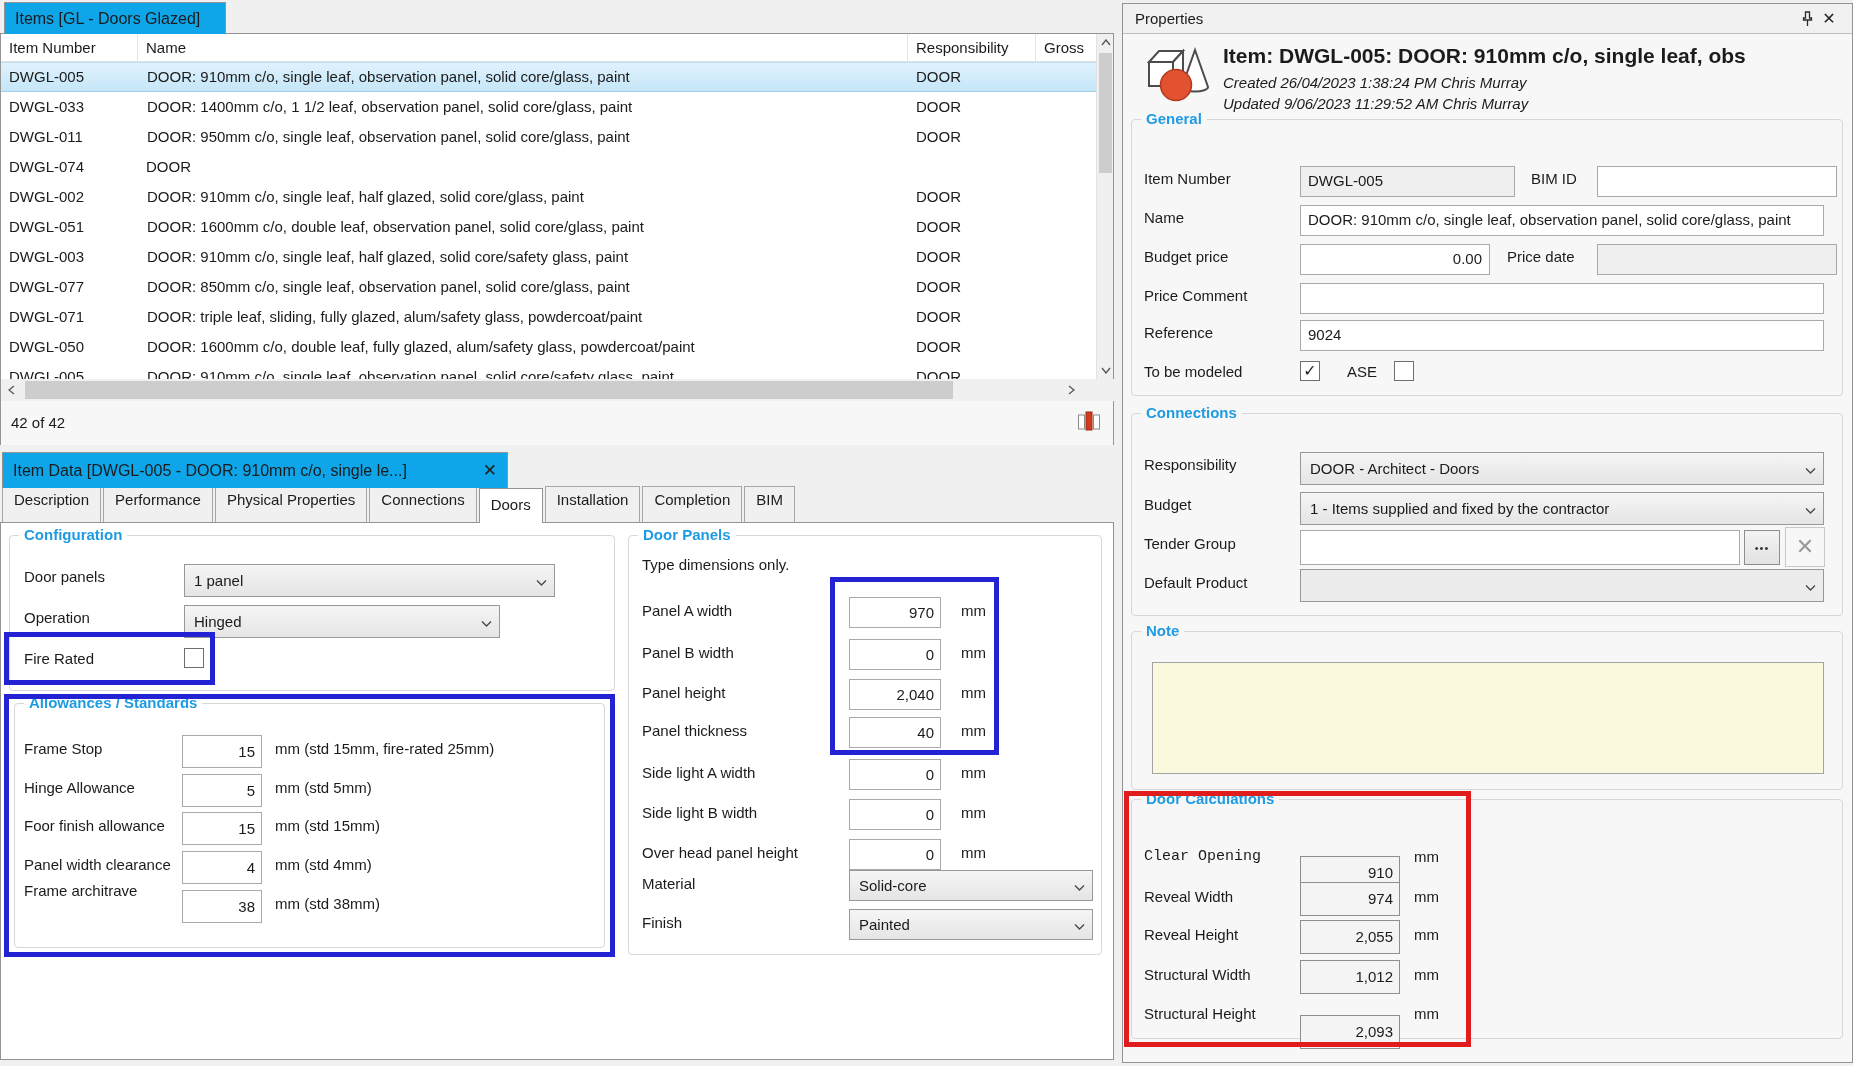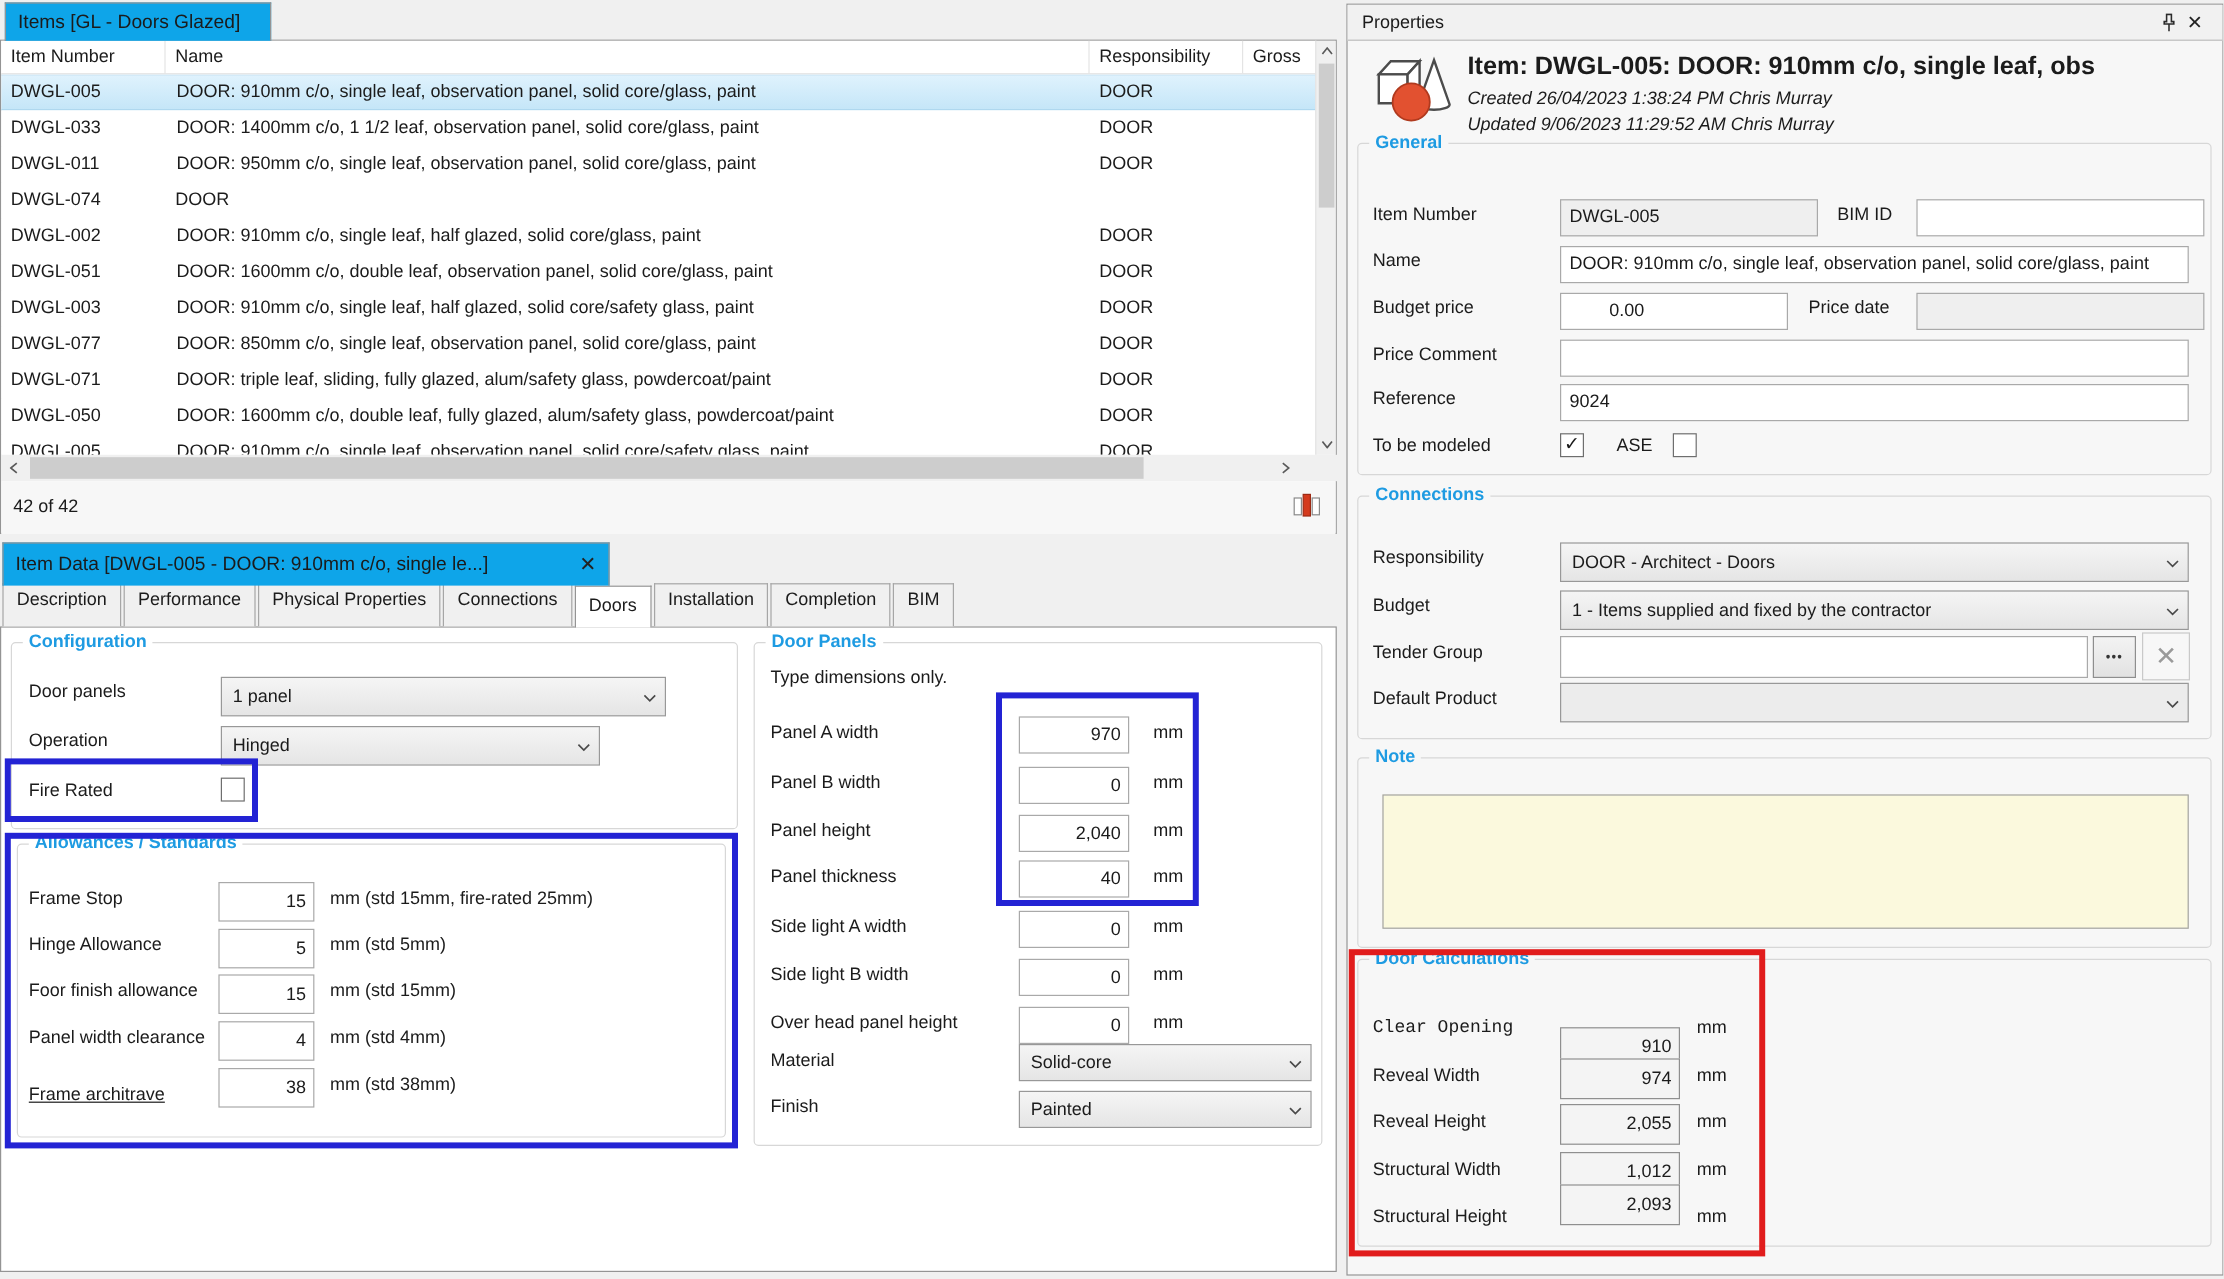--- a/index.html
+++ b/index.html
@@ -66,21 +66,21 @@
   #cfg-lbl1 { left:14px; top:32px; } #cfg-combo1 { left:174px; top:28px; width:371px; }
   #cfg-lbl2 { left:14px; top:73px;text-align:right; } #cfg-combo2 { left:174px; top:69px; width:316px; }
   #cfg-lbl3 { left:14px; top:114px; } #cfg-cb { left:174px; top:112px; }
 
   
   .al-lbl { left:9px; } .al-num { left:167px; width:80px; } .al-suf { left:260px; }
   #al0 .al-lbl{top:36px;} #al0 .al-num{top:31px;} #al0 .al-suf{top:36px;}
   #al1 .al-lbl{top:75px;} #al1 .al-num{top:70px;} #al1 .al-suf{top:75px;}
   #al2 .al-lbl{top:113px;} #al2 .al-num{top:108px;} #al2 .al-suf{top:113px;}
   #al3 .al-lbl{top:152px;} #al3 .al-num{top:147px;} #al3 .al-suf{top:152px;}
-  #al4 .al-lbl{top:200px;text-decoration:underline;} #al4 .al-num{top:186px;} #al4 .al-suf{top:191px;}
+  #al4 .al-lbl{top:178px;} #al4 .al-num{top:186px;} #al4 .al-suf{top:191px;}
 
   
   #dp-note { left:13px; top:20px; }
   .dp-lbl { left:13px; } .dp-num { left:220px; width:92px; height:31px; line-height:29px; } .dp-unit { left:332px; }
   #dp0 .dp-lbl{top:66px;} #dp0 .dp-num{top:61px;} #dp0 .dp-unit{top:66px;}
   #dp1 .dp-lbl{top:108px;} #dp1 .dp-num{top:103px;} #dp1 .dp-unit{top:108px;}
   #dp2 .dp-lbl{top:148px;} #dp2 .dp-num{top:143px;} #dp2 .dp-unit{top:148px;}
   #dp3 .dp-lbl{top:186px;} #dp3 .dp-num{top:181px;} #dp3 .dp-unit{top:186px;}
   #dp4 .dp-lbl{top:228px;} #dp4 .dp-num{top:223px;} #dp4 .dp-unit{top:228px;}
   #dp5 .dp-lbl{top:268px;} #dp5 .dp-num{top:263px;} #dp5 .dp-unit{top:268px;}
@@ -109,21 +109,21 @@
 
   #grp-general { left:8px; top:115px; width:712px; height:277px; }
   #grp-conn    { left:8px; top:409px; width:712px; height:203px; }
   #grp-note    { left:8px; top:627px; width:712px; height:159px; }
   #grp-calc    { left:8px; top:795px; width:712px; height:240px; }
 
   
   #pg-itemnum-lbl{left:12px;top:50px;}  #pg-itemnum{left:168px;top:46px;width:215px;}
   #pg-bim-lbl{left:399px;top:50px;}     #pg-bim{left:465px;top:46px;width:240px;}
   #pg-name-lbl{left:12px;top:89px;}     #pg-name{left:168px;top:85px;width:524px;}
-  #pg-budget-lbl{left:12px;top:128px;}  #pg-budget{left:168px;top:124px;width:190px;padding-left:40px;}
+  #pg-budget-lbl{left:12px;top:128px;}  #pg-budget{left:168px;top:124px;width:190px;text-align:right;padding-left:40px;}
   #pg-pdate-lbl{left:375px;top:128px;}  #pg-pdate{left:465px;top:124px;width:240px;}
   #pg-pc-lbl{left:12px;top:167px;}      #pg-pc{left:168px;top:163px;width:524px;}
   #pg-ref-lbl{left:12px;top:204px;}     #pg-ref{left:168px;top:200px;width:524px;}
   #pg-tbm-lbl{left:12px;top:243px;}     #pg-tbm-cb{left:168px;top:241px;}
   #pg-ase-lbl{left:215px;top:243px;}    #pg-ase-cb{left:262px;top:241px;}
 
   
   #pc-resp-lbl{left:12px;top:42px;}   #pc-resp{left:168px;top:38px;width:524px;}
   #pc-bud-lbl{left:12px;top:82px;}    #pc-bud{left:168px;top:78px;width:524px;}
   #pc-tg-lbl{left:12px;top:121px;}    #pc-tg{left:168px;top:116px;width:440px;height:35px;}
@@ -133,21 +133,21 @@
 
   
   #note-area { position:absolute; left:20px; top:30px; width:672px; height:112px; background:#fbf9dd; border:1px solid #a3a3a3; }
 
   
   .dc-lbl { left:12px; } .dc-num { left:168px; width:100px; height:34px; line-height:32px; background:#f4f4f4; border-color:#8f8f8f; } .dc-unit { left:282px; }
   #dc0 .dc-lbl{top:48px;font-family:Liberation Mono, monospace;} #dc0 .dc-num{top:56px;} #dc0 .dc-unit{top:48px;}
   #dc1 .dc-lbl{top:88px;} #dc1 .dc-num{top:82px;} #dc1 .dc-unit{top:88px;}
   #dc2 .dc-lbl{top:126px;} #dc2 .dc-num{top:120px;} #dc2 .dc-unit{top:126px;}
   #dc3 .dc-lbl{top:166px;} #dc3 .dc-num{top:160px;} #dc3 .dc-unit{top:166px;}
-  #dc4 .dc-lbl{top:205px;} #dc4 .dc-num{top:187px;} #dc4 .dc-unit{top:205px;}
+  #dc4 .dc-lbl{top:205px;} #dc4 .dc-num{top:215px;} #dc4 .dc-unit{top:205px;}
 </style>
 </head>
 <body>
 
 <div id="root">
 
   <div class="wtab" id="items-tab">
     <span>Items [GL - Doors Glazed]</span>
   </div>
 

